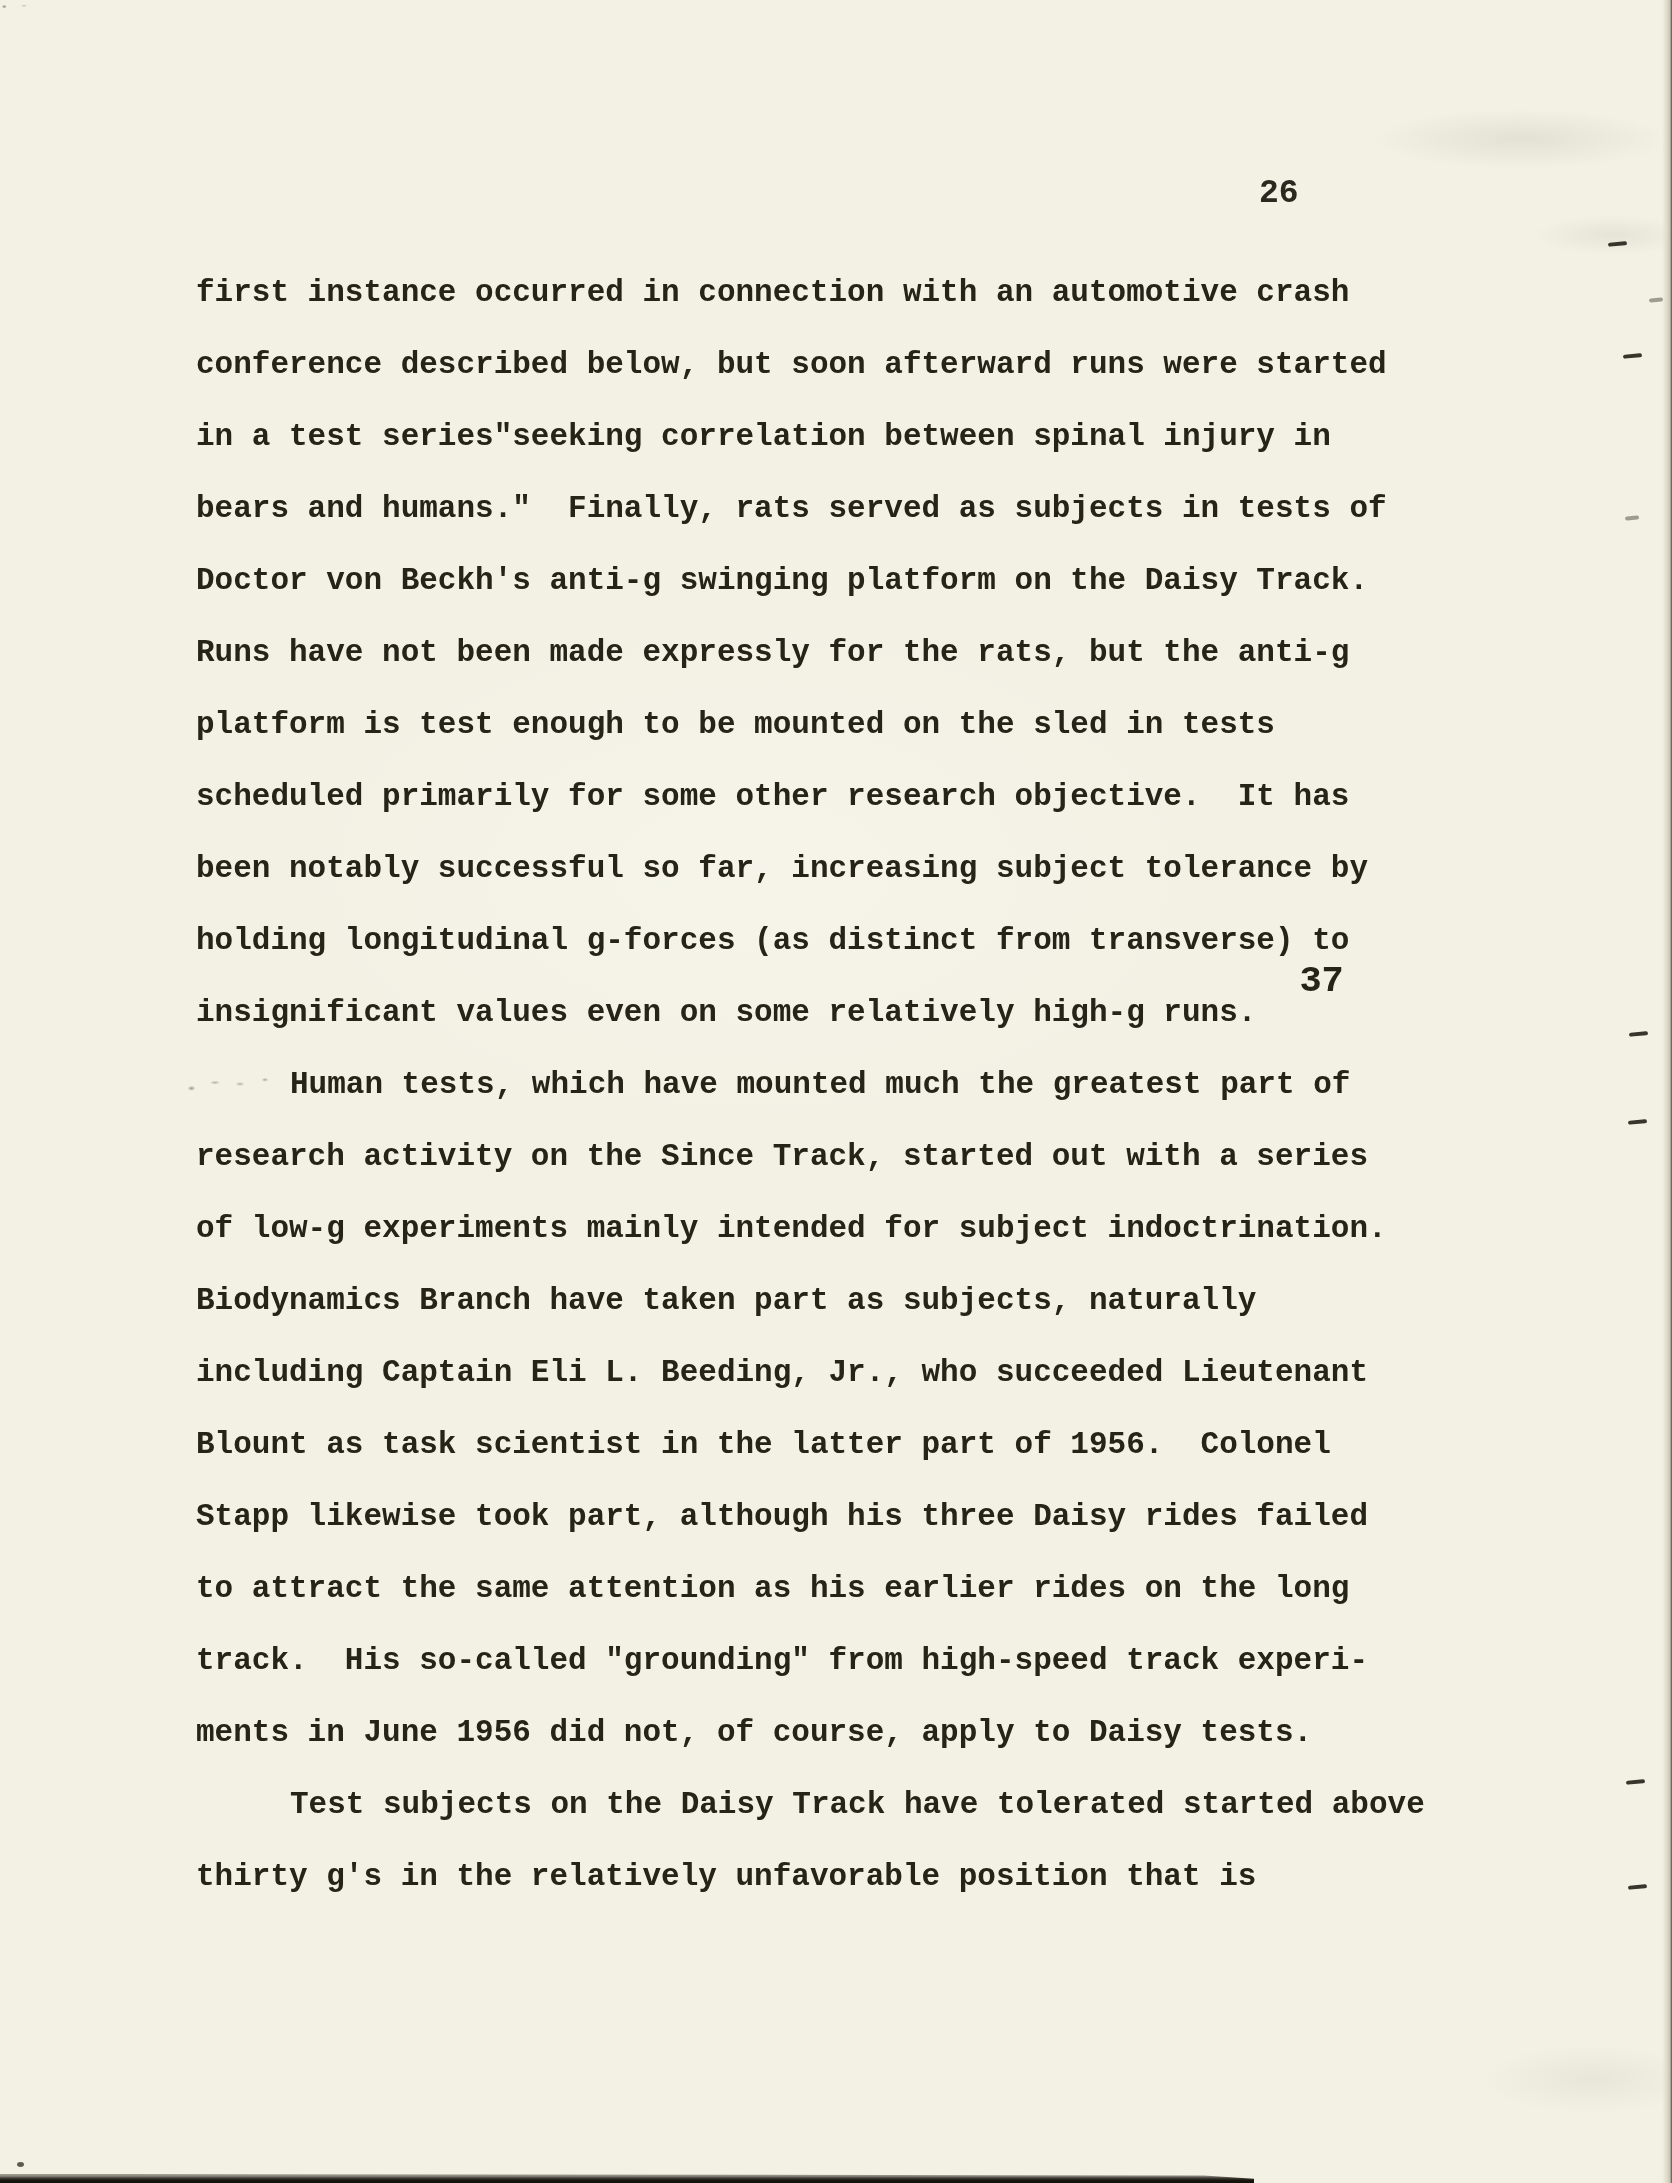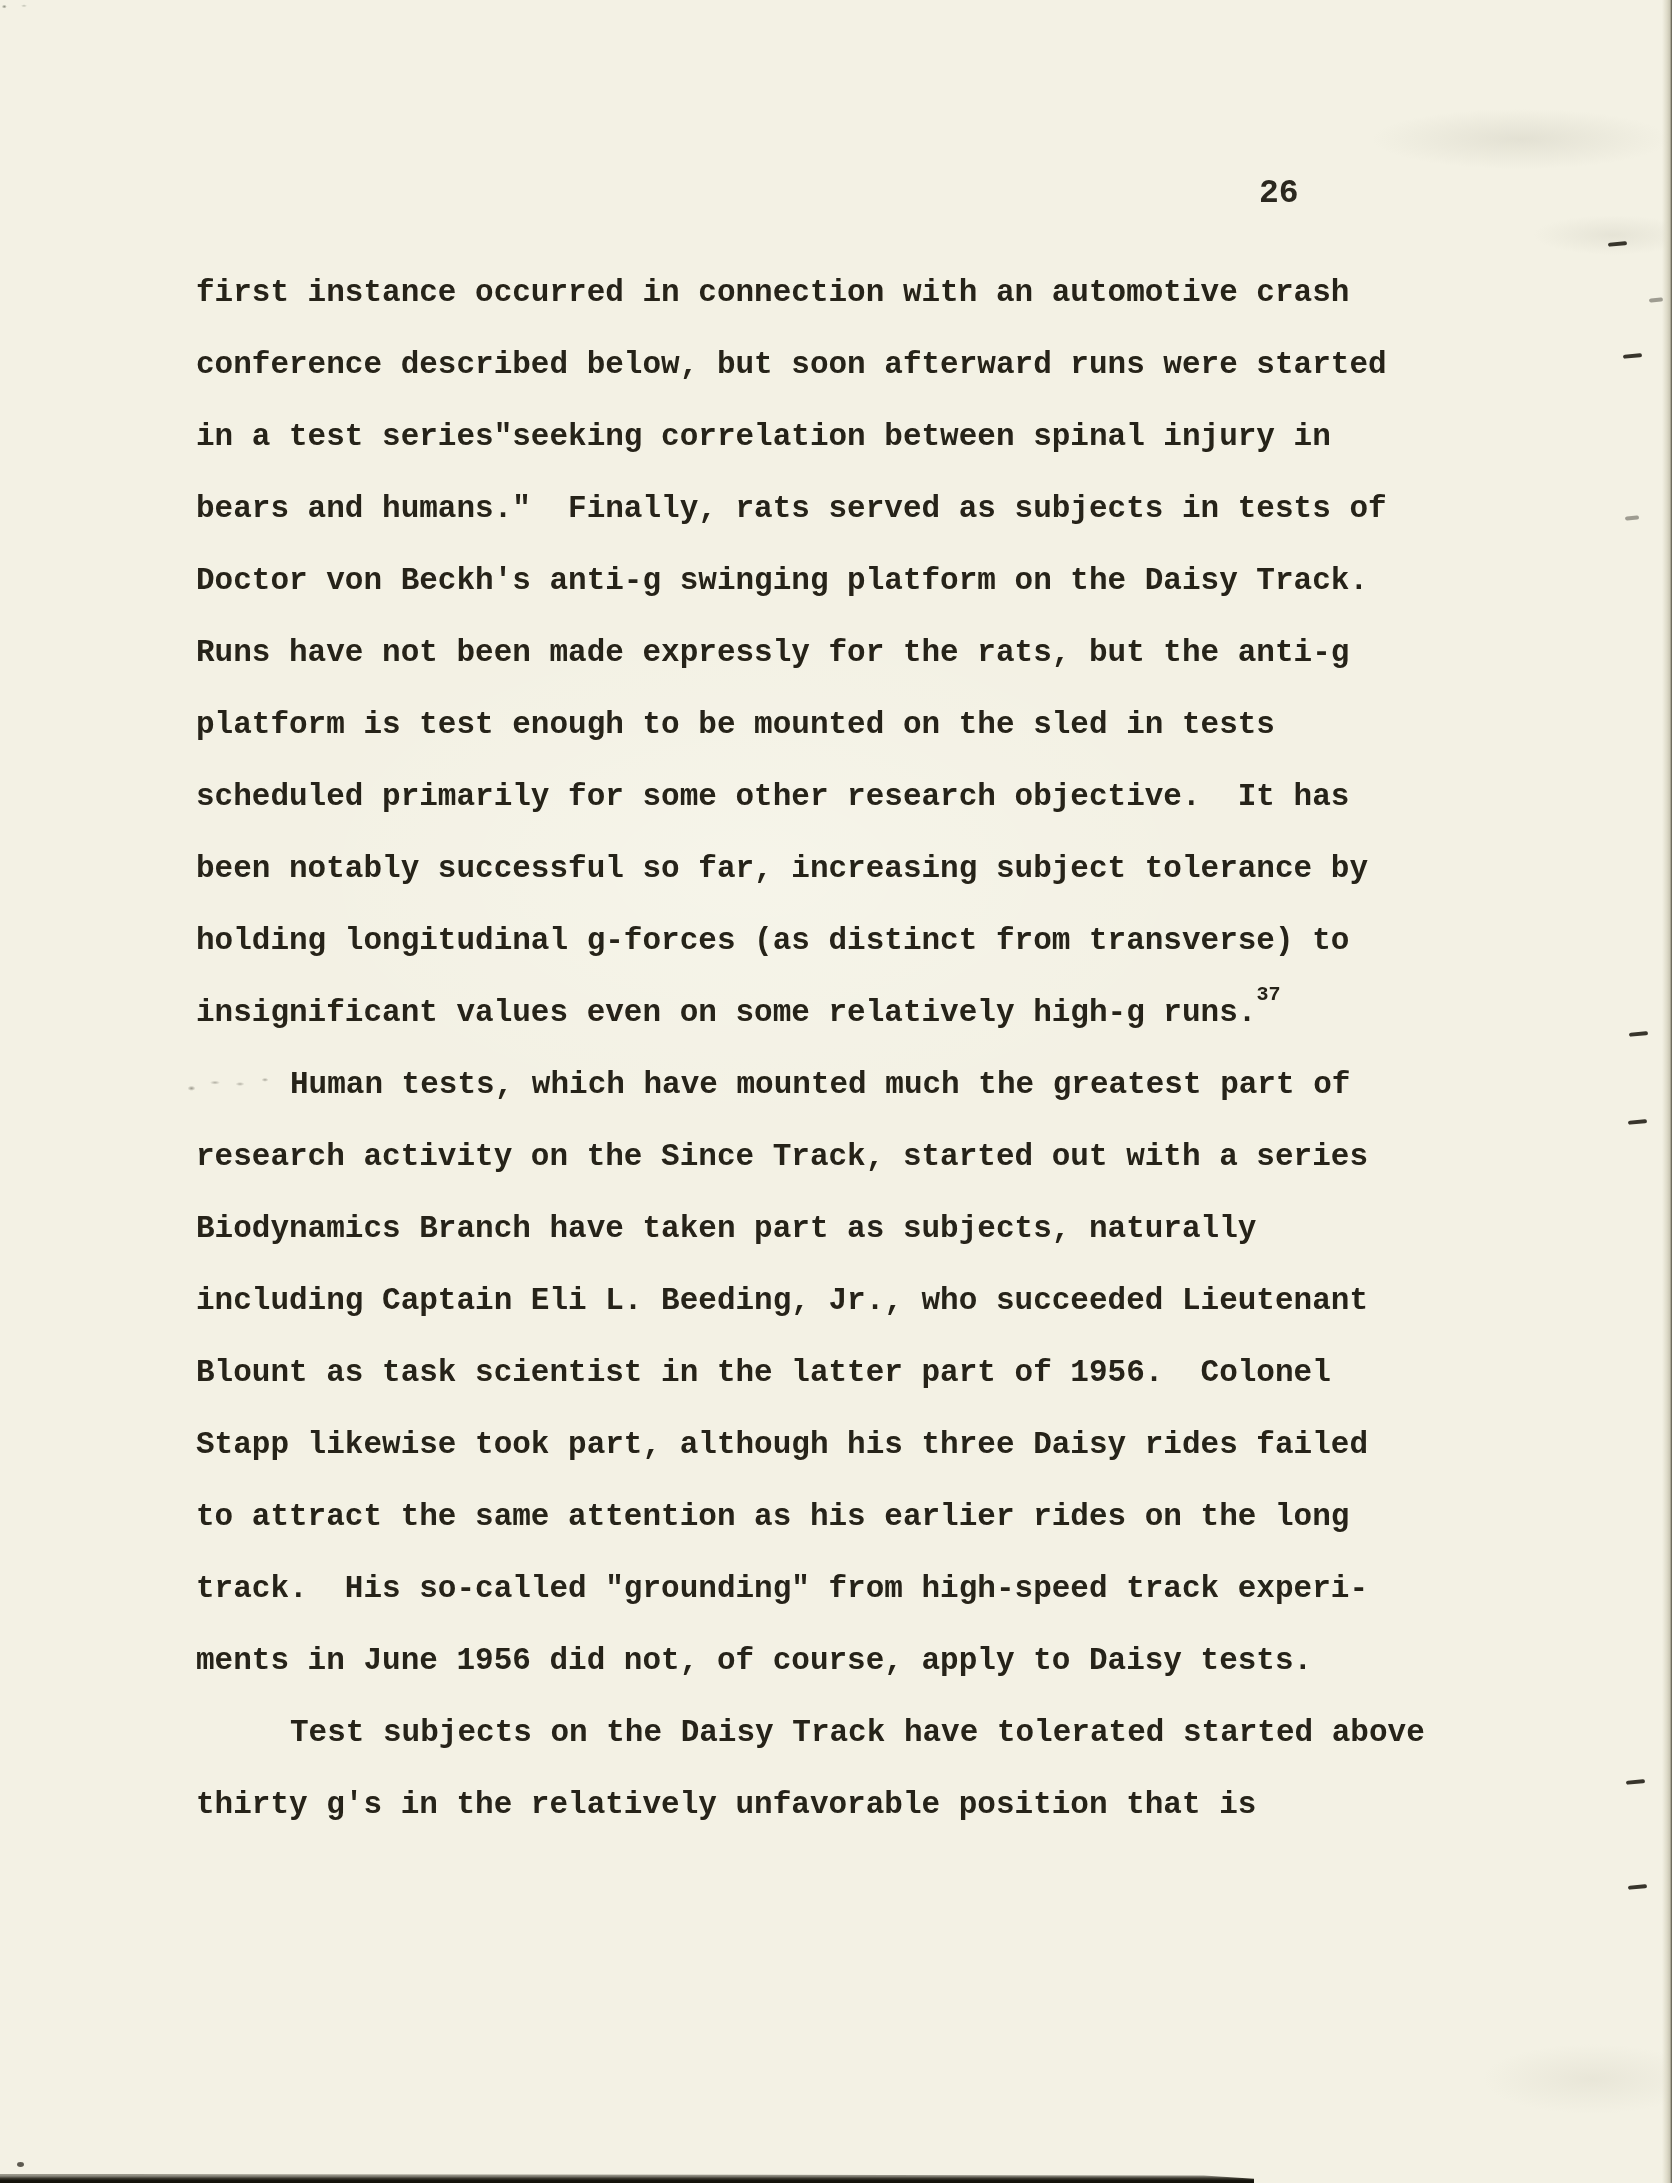--- a/index.html
+++ b/index.html
@@ -37,24 +37,25 @@
     font-weight: 700;
     color: #262319;
   }
   .line {
     height: 72px;
     line-height: 72px;
     white-space: pre;
   }
   .line.indent { padding-left: 94px; }
   sup.fn {
-    font-size: 20px;
+    font-size: 37px;
     line-height: 0;
     position: relative;
     top: -0.5em;
+    margin-left: 43px;
   }
   .margin-dash {
     position: absolute;
     height: 4.3px;
     width: 18.5px;
     border-radius: 2.1px;
     background: #38352c;
     transform: rotate(-5deg);
   }
   .margin-dash.faint { opacity: 0.45; height: 3.6px; width: 14.2px; }
@@ -123,20 +124,21 @@
       <div class="line">bears and humans."  Finally, rats served as subjects in tests of</div>
       <div class="line">Doctor von Beckh's anti-g swinging platform on the Daisy Track.</div>
       <div class="line">Runs have not been made expressly for the rats, but the anti-g</div>
       <div class="line">platform is test enough to be mounted on the sled in tests</div>
       <div class="line">scheduled primarily for some other research objective.  It has</div>
       <div class="line">been notably successful so far, increasing subject tolerance by</div>
       <div class="line">holding longitudinal g-forces (as distinct from transverse) to</div>
       <div class="line">insignificant values even on some relatively high-g runs.<sup class="fn">37</sup></div>
       <div class="line indent">Human tests, which have mounted much the greatest part of</div>
       <div class="line">research activity on the Since Track, started out with a series</div>
+      <div class="line">of low-g experiments mainly intended for subject indoctrination.</div>
       <div class="line">Biodynamics Branch have taken part as subjects, naturally</div>
       <div class="line">including Captain Eli L. Beeding, Jr., who succeeded Lieutenant</div>
       <div class="line">Blount as task scientist in the latter part of 1956.  Colonel</div>
       <div class="line">Stapp likewise took part, although his three Daisy rides failed</div>
       <div class="line">to attract the same attention as his earlier rides on the long</div>
       <div class="line">track.  His so-called "grounding" from high-speed track experi-</div>
       <div class="line">ments in June 1956 did not, of course, apply to Daisy tests.</div>
       <div class="line indent">Test subjects on the Daisy Track have tolerated started above</div>
       <div class="line">thirty g's in the relatively unfavorable position that is</div>
     </div>

